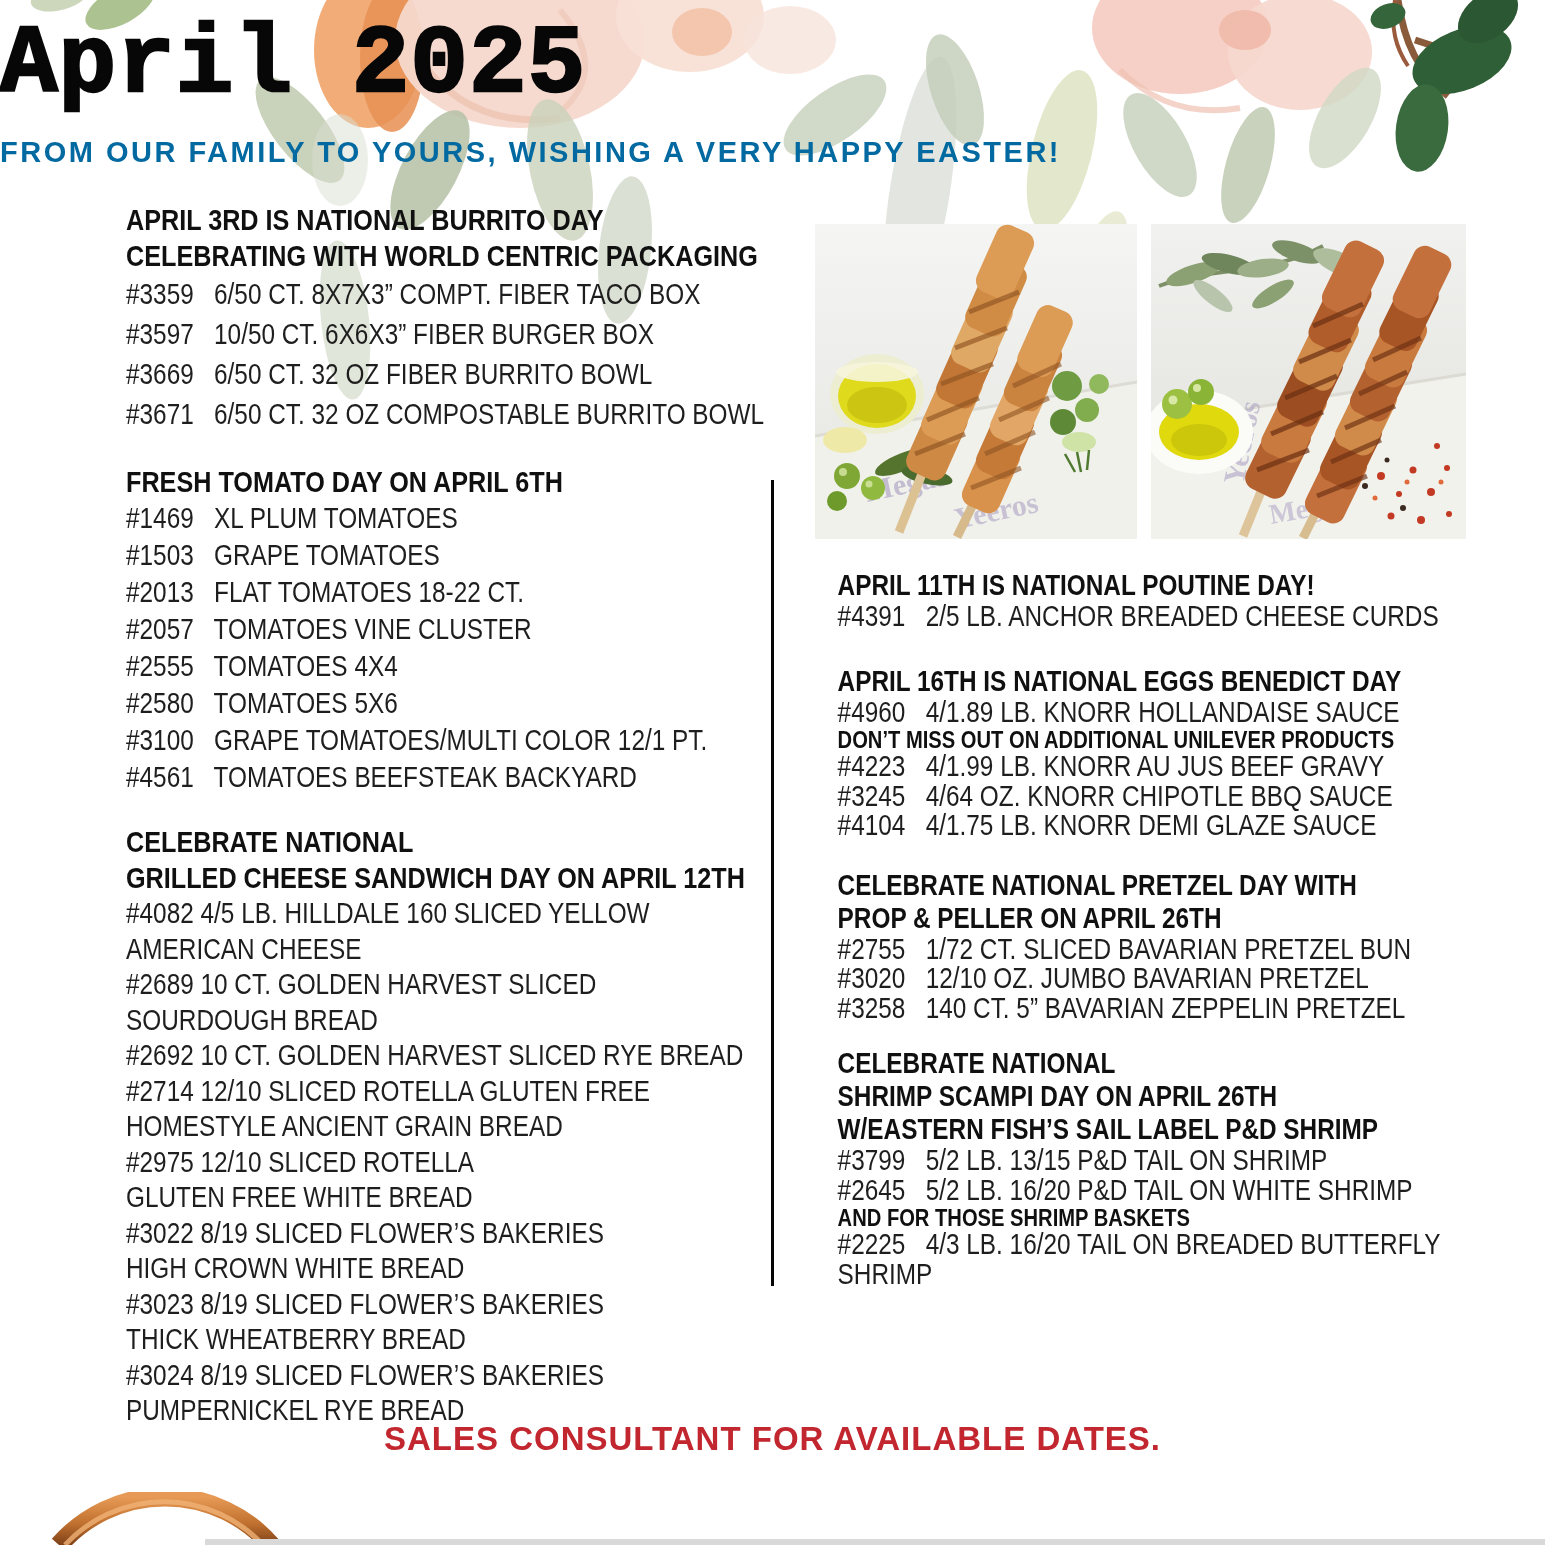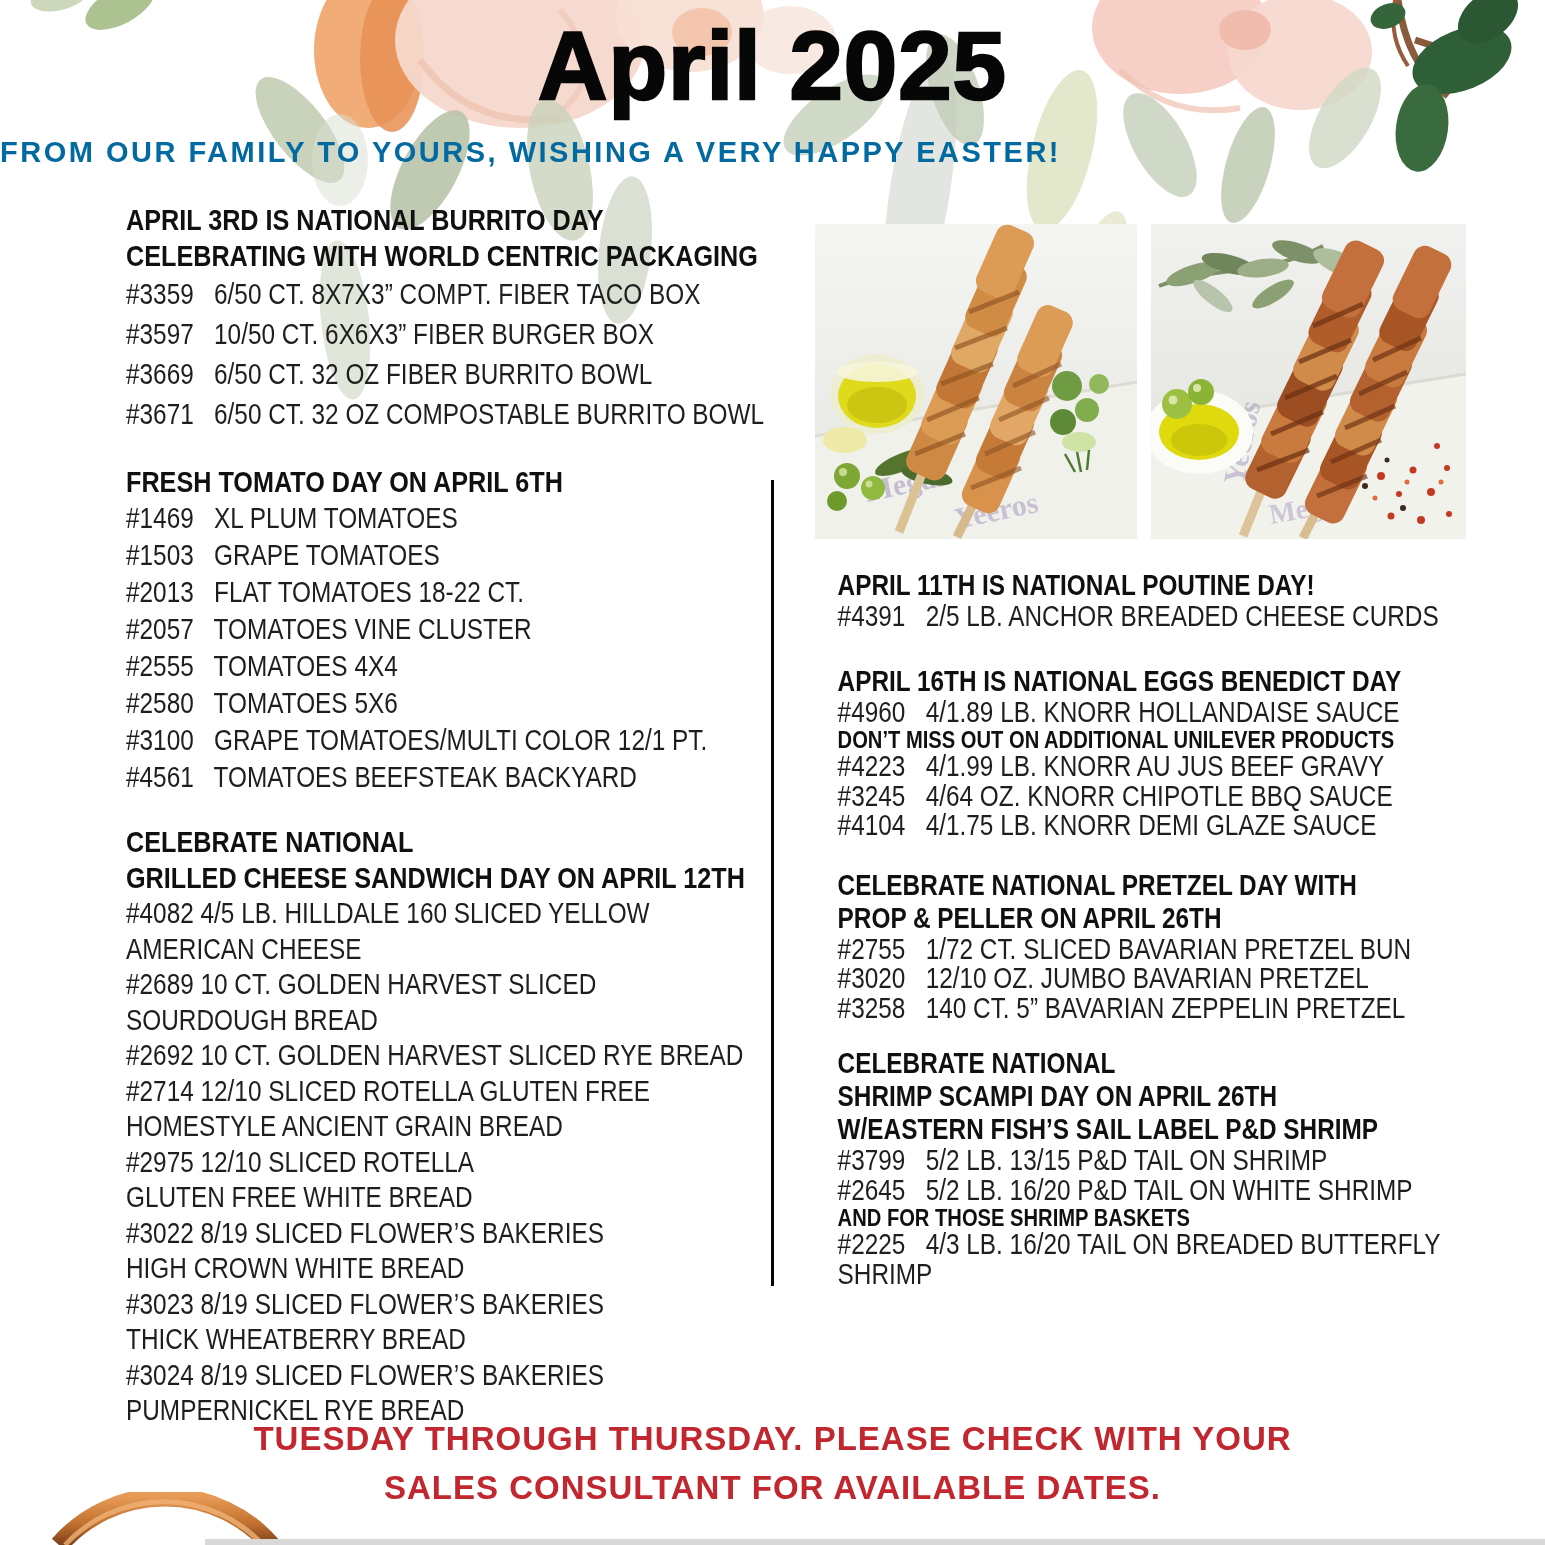--- a/index.html
+++ b/index.html
@@ -4,21 +4,21 @@
 <style>
   html,body{margin:0;padding:0;}
   body{
     width:1545px;height:1545px;position:relative;overflow:hidden;
     background:#ffffff;
     font-family:"Liberation Sans",sans-serif;
   }
   #floral{position:absolute;top:0;left:0;z-index:1;pointer-events:none;}
   #page-title{
     position:absolute;top:14px;left:0;width:100%;z-index:3;
-    text-align:center;font-family:Liberation Sans, sans-serif;
+    font-family:Liberation Mono, monospace;
     font-weight:900;font-size:96px;line-height:104px;color:#070707;
     letter-spacing:1px;-webkit-text-stroke:2.5px #070707;
   }
   #subtitle{
     position:absolute;top:136px;left:0;width:100%;z-index:3;
     text-align:left;font-weight:bold;font-size:29px;letter-spacing:2.5px;
     color:#0369a1;
   }
   .col{position:absolute;z-index:3;color:#1c1c1c;}
   #left-col{left:70px;top:202px;width:700px;}
@@ -320,21 +320,20 @@
         <div class="ln i">#3799   5/2 LB. 13/15 P&amp;D TAIL ON SHRIMP</div>
         <div class="ln i">#2645   5/2 LB. 16/20 P&amp;D TAIL ON WHITE SHRIMP</div>
         <div class="ln n">AND FOR THOSE SHRIMP BASKETS</div>
         <div class="ln i">#2225   4/3 LB. 16/20 TAIL ON BREADED BUTTERFLY</div>
         <div class="ln i">SHRIMP</div>
       </div>
     </div>
 </div>
 
 <div id="footer">
-    <div>TUESDAY THROUGH THURSDAY. PLEASE CHECK WITH YOUR</div>
     <div>SALES CONSULTANT FOR AVAILABLE DATES.</div>
   </div>
 
 <svg id="basket-handle" width="240" height="53" viewBox="0 0 240 53">
   <defs>
     <linearGradient id="copper" x1="0" y1="0" x2="0" y2="1">
       <stop offset="0" stop-color="#E79A55"></stop>
       <stop offset="0.55" stop-color="#C0712F"></stop>
       <stop offset="1" stop-color="#7E4118"></stop>
     </linearGradient>

